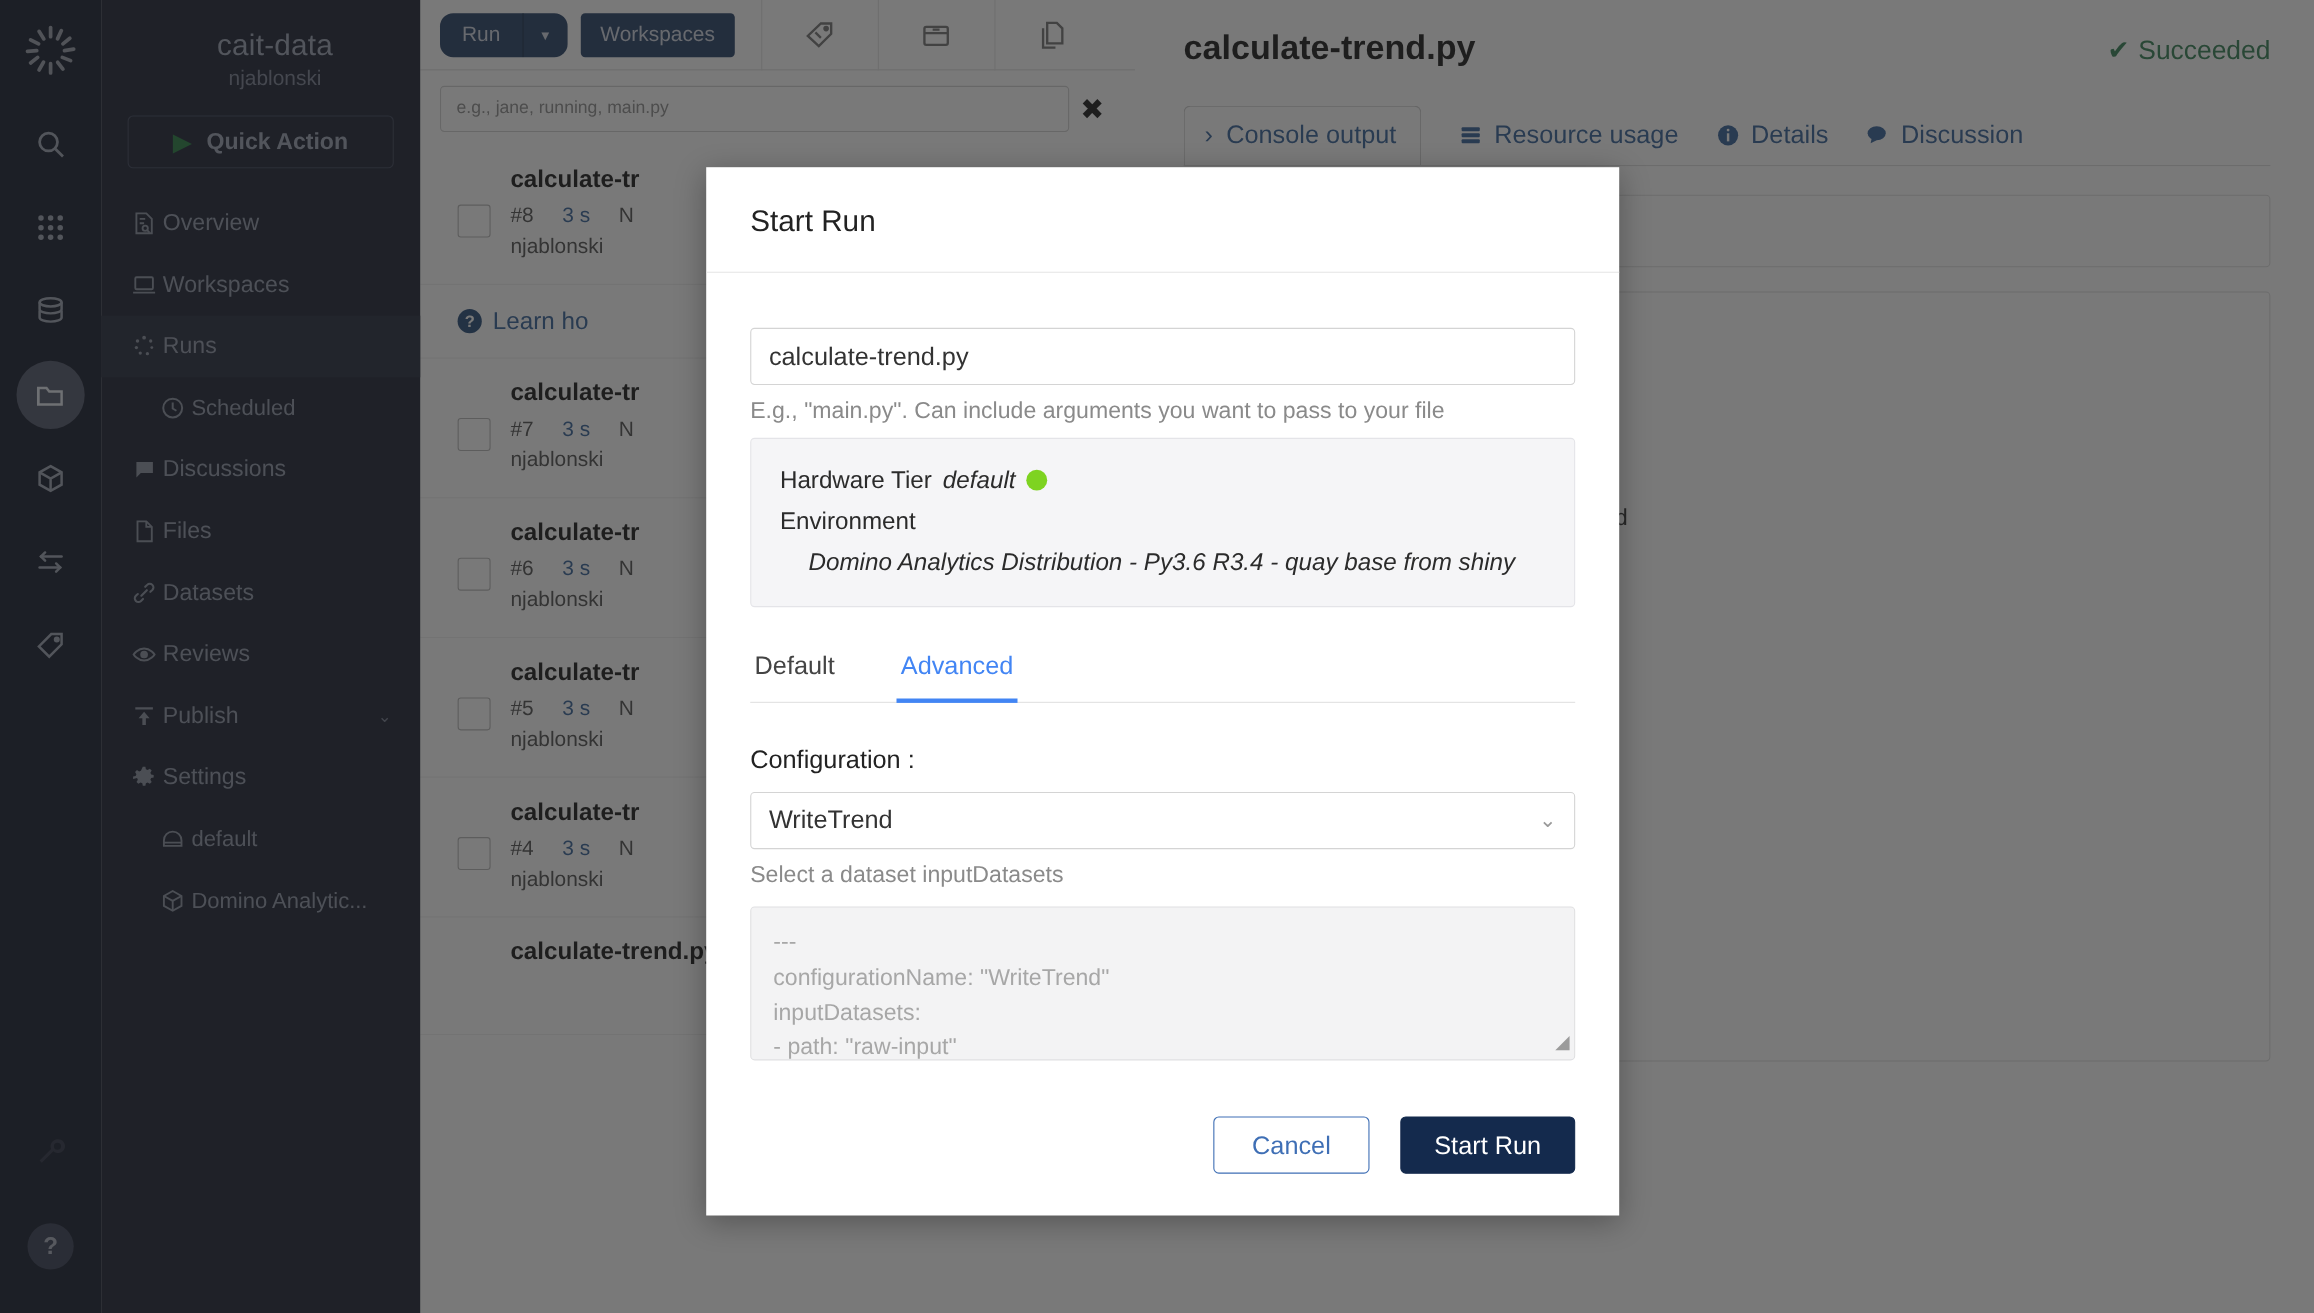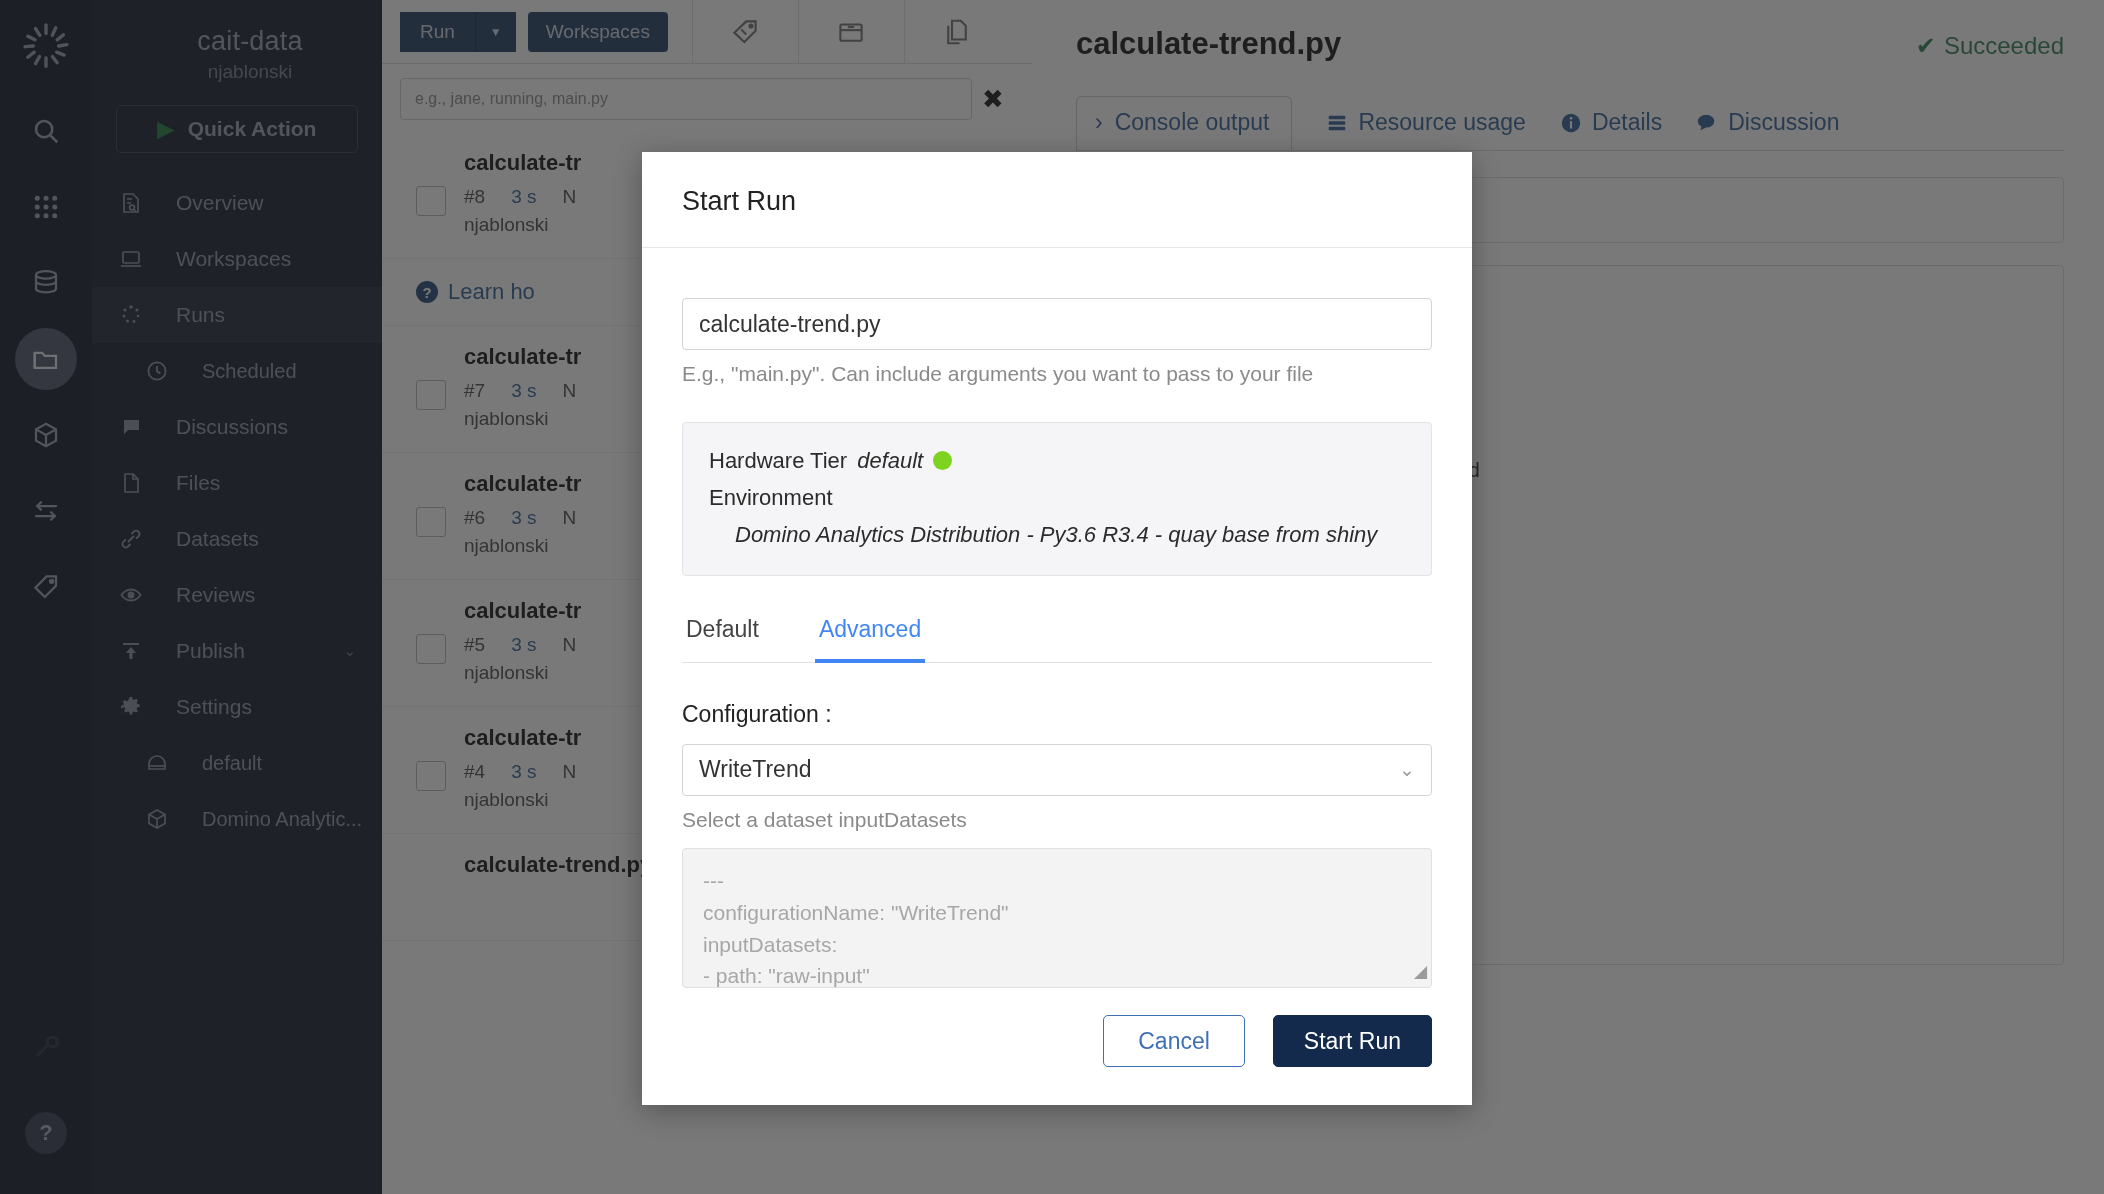--- a/index.html
+++ b/index.html
@@ -45,40 +45,40 @@
   .side-sub { padding: 4px 0 0 26px; font-size: 19px; color: #767d90; }
   .quick {
     margin: 22px 24px 0 24px; height: 48px; border: 1px solid #353c52;
     border-radius: 5px; display: flex; align-items: center; justify-content: center;
     gap: 14px; color: #9aa1b3; font-size: 21px; font-weight: bold;
   }
   .quick .play { color: #1f7a3a; font-size: 21px; }
   .nav { margin-top: 22px; }
   .nav-item {
     display: flex; align-items: center; height: 56px;
-    padding-left: 26px; gap: 32px; font-size: 21px; color: #8d94a6;
+    padding-left: 26px; gap: 4px; font-size: 21px; color: #8d94a6;
   }
   .nav-item.sub { padding-left: 52px; font-size: 20px; }
   .nav-item.active { background: #1b2235; }
   .nav-ico { width: 26px; height: 26px; display: flex; align-items: center; justify-content: center; color: #878e9f; }
   .nav-ico svg { width: 24px; height: 24px; }
   .nav-chev { margin-left: auto; margin-right: 26px; color: #6f7689; font-size: 15px; }
 
   
   .runs-col {
     width: 650px; flex: 0 0 650px; background: #fff;
     position: relative; z-index: 1; overflow: hidden;
   }
   .runs-toolbar {
     height: 64px; display: flex; align-items: center; gap: 0;
     padding: 0 0 0 18px; border-bottom: 1px solid #dcdcdc;
   }
   .btn-run {
     background: #1f3a61; color: #cfd6e2; height: 40px; display: flex;
-    align-items: center; border-radius: 0; font-size: 19px; overflow: hidden;
+    align-items: center; border-radius: 12px; font-size: 19px; overflow: hidden;
   }
   .btn-run .lbl { padding: 0 20px; }
   .btn-run .split { width: 1px; height: 40px; background: #0f2744; }
   .btn-run .caret { padding: 0 14px; font-size: 12px; }
   .btn-ws {
     background: #1f3a61; color: #cfd6e2; height: 40px; line-height: 40px;
     border-radius: 4px; font-size: 19px; padding: 0 18px; margin-left: 12px;
   }
   .tb-icons { display: flex; margin-left: 24px; height: 64px; }
   .tb-ico {
@@ -149,21 +149,21 @@
   }
   .modal-head { padding: 34px 40px 30px 40px; border-bottom: 1px solid #e7e7e7; }
   .modal-title { font-size: 27px; color: #222; }
   .modal-body { padding: 50px 40px 0 40px; flex: 1 1 auto; }
   .cmd-input {
     height: 52px; border: 1px solid #d4d4d4; border-radius: 4px;
     display: flex; align-items: center; padding: 0 16px; font-size: 23px; color: #333;
   }
   .cmd-hint { margin-top: 12px; font-size: 21px; color: #8a8a8a; }
   .info-box {
-    margin-top: 36px; background: #f5f5f7; border: 1px solid #e4e4e8; border-radius: 4px;
+    margin-top: 12px; background: #f5f5f7; border: 1px solid #e4e4e8; border-radius: 4px;
     padding: 22px 26px 24px 26px; font-size: 22px; color: #2b2b2b; line-height: 1.42;
   }
   .info-row { display: flex; align-items: center; gap: 10px; }
   .info-row .it { font-style: italic; }
   .green-dot { width: 19px; height: 19px; border-radius: 50%; background: #7ed321; display: inline-block; }
   .env-label { margin-top: 6px; }
   .env-val { font-style: italic; margin-top: 6px; padding-left: 26px; }
 
   .mtabs { margin-top: 40px; display: flex; border-bottom: 1px solid #e2e2e2; }
   .mtab {

